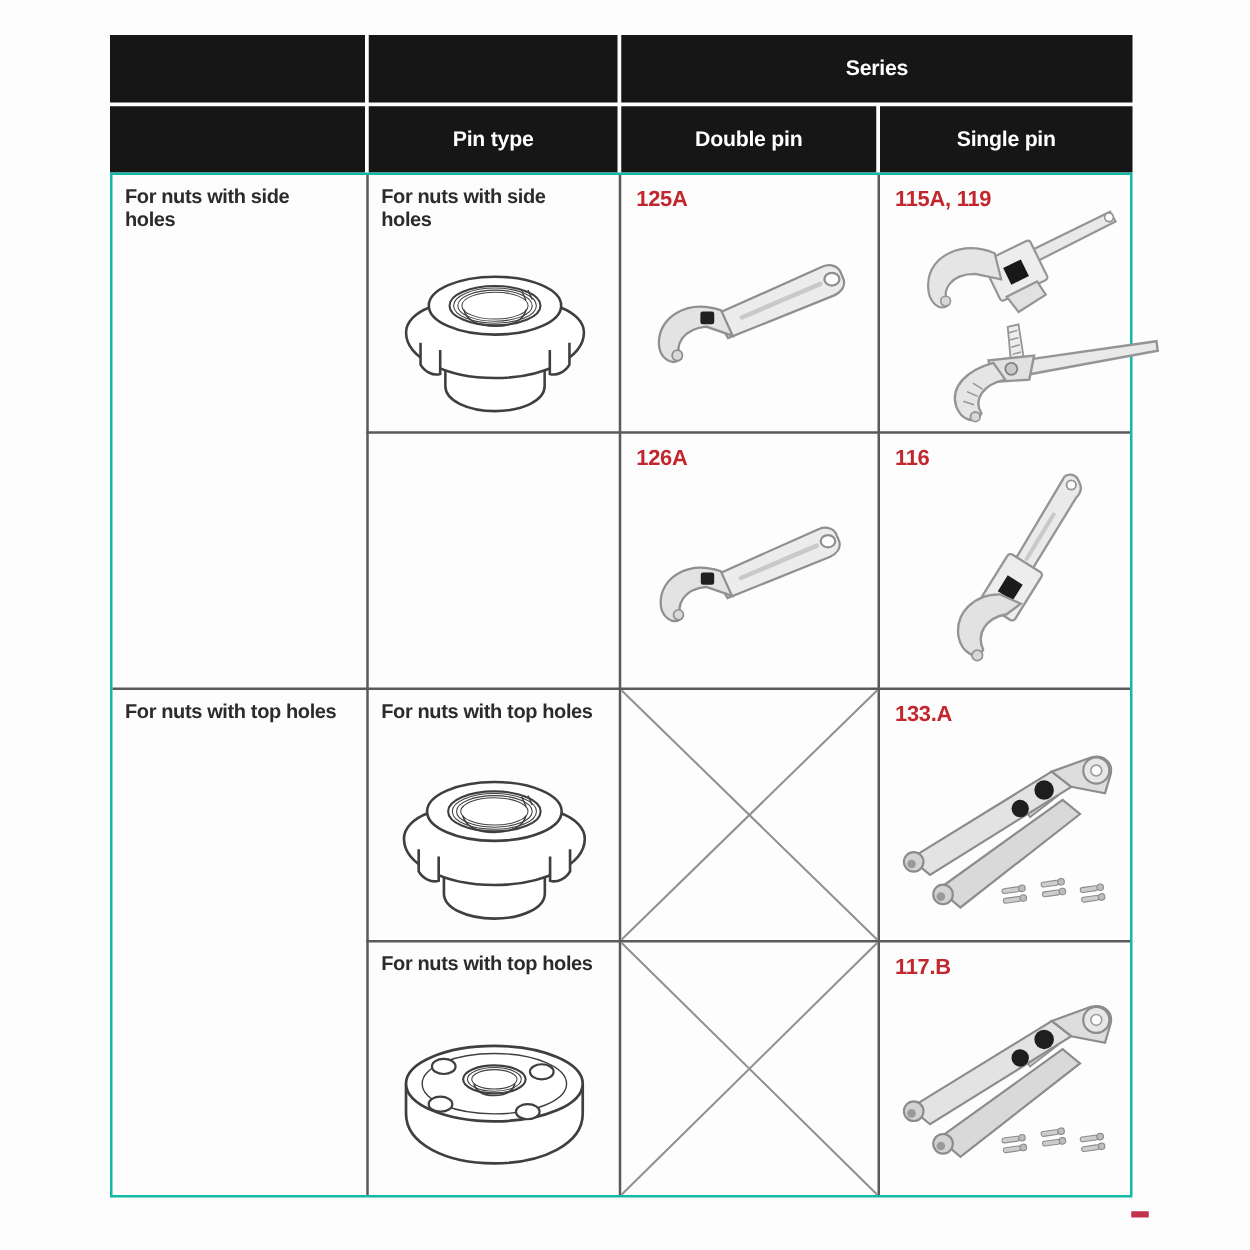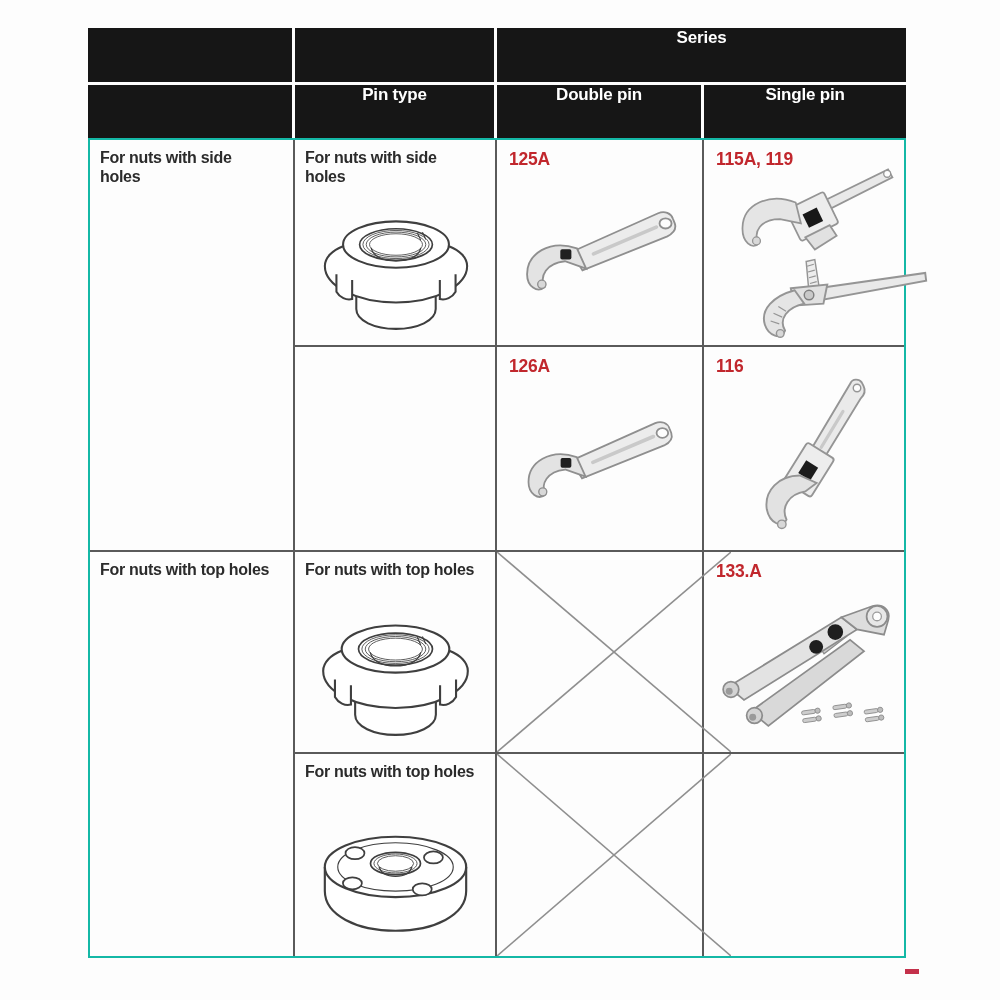--- a/index.html
+++ b/index.html
@@ -2,37 +2,37 @@
 <html><head>
 <meta charset="utf-8">
 <style>
   html,body{margin:0;padding:0;}
   body{font-family:"Liberation Sans", sans-serif; background:#ffffff;}
   .canvas{position:relative;width:1000px;height:1000px;background:#fdfdfd;overflow:hidden;}
   .table{position:absolute;left:88px;top:28px;width:818px;height:930px;}
   
   .header-grid{position:absolute;left:0;top:0;width:818px;height:110px;display:grid;
     grid-template-columns:204px 199px 204px 202px;grid-template-rows:54px 53px;gap:3px;}
-  .hc{background:#161616;color:#ffffff;display:flex;justify-content:center;
+  .hc{background:#161616;color:#ffffff;display:flex;align-items:center;justify-content:center;
     font-weight:bold;font-size:17px;letter-spacing:-0.2px;}
   .hc.series{grid-column:3 / 5;}
   
   .body{position:absolute;left:0;top:110px;width:818px;height:820px;border:2px solid #14b8a6;box-sizing:border-box;}
   .gline{position:absolute;background:#5a5a5a;}
   .v1{left:203px;top:0;width:2px;height:816px;}
   .v2{left:405px;top:0;width:2px;height:816px;}
   .v3{left:612px;top:0;width:2px;height:816px;}
   .h1{left:203px;top:205px;width:611px;height:2px;}
   .h2{left:0;top:410px;width:814px;height:2px;}
   .h3{left:203px;top:612px;width:611px;height:2px;}
   .cell{position:absolute;}
   .g1{left:0;top:0;width:203px;height:410px;}
   .g2{left:0;top:412px;width:203px;height:404px;}
   .cpin{left:205px;width:200px;}
-  .csingle{left:407px;width:205px;padding-left:29px;}
+  .csingle{left:407px;width:205px;}
   .cdouble{left:614px;width:200px;}
   .r1{top:0;height:205px;}
   .r2{top:207px;height:203px;}
   .r3{top:412px;height:200px;}
   .r4{top:614px;height:202px;}
   .lbl{padding:9px 6px 0 10px;font-weight:bold;font-size:16px;line-height:1.18;color:#2b2b2b;
     letter-spacing:-0.3px;white-space:pre-line;}
   .code{position:absolute;top:9px;left:12px;font-weight:bold;font-size:17.5px;color:#c1272d;letter-spacing:-0.2px;}
   .art{position:absolute;overflow:visible;}
   .xmark{position:absolute;left:0;top:0;width:100%;height:100%;}
@@ -259,17 +259,23 @@
         <svg class="art" style="left:10px;top:56px;width:181px;height:138px" viewBox="0 0 210 160">
             <use href="#sym-nut-topholes"></use>
           </svg>
       </div>
       <div class="cell csingle r4">
         <svg class="xmark" viewBox="0 0 100 100" preserveAspectRatio="none">
           <line x1="0" y1="0" x2="100" y2="100" vector-effect="non-scaling-stroke"></line>
           <line x1="100" y1="0" x2="0" y2="100" vector-effect="non-scaling-stroke"></line>
         </svg>
       </div>
+      <div class="cell cdouble r4">
+        <div class="code">117.B</div>
+        <svg class="art" style="left:0;top:28px;width:200px;height:160px" viewBox="0 0 230 180">
+            <use href="#sym-pin-spanner"></use>
+          </svg>
+      </div>
     </div>
   </div>
 
   <div class="marker"></div>
 </div>
 
 </body></html>

